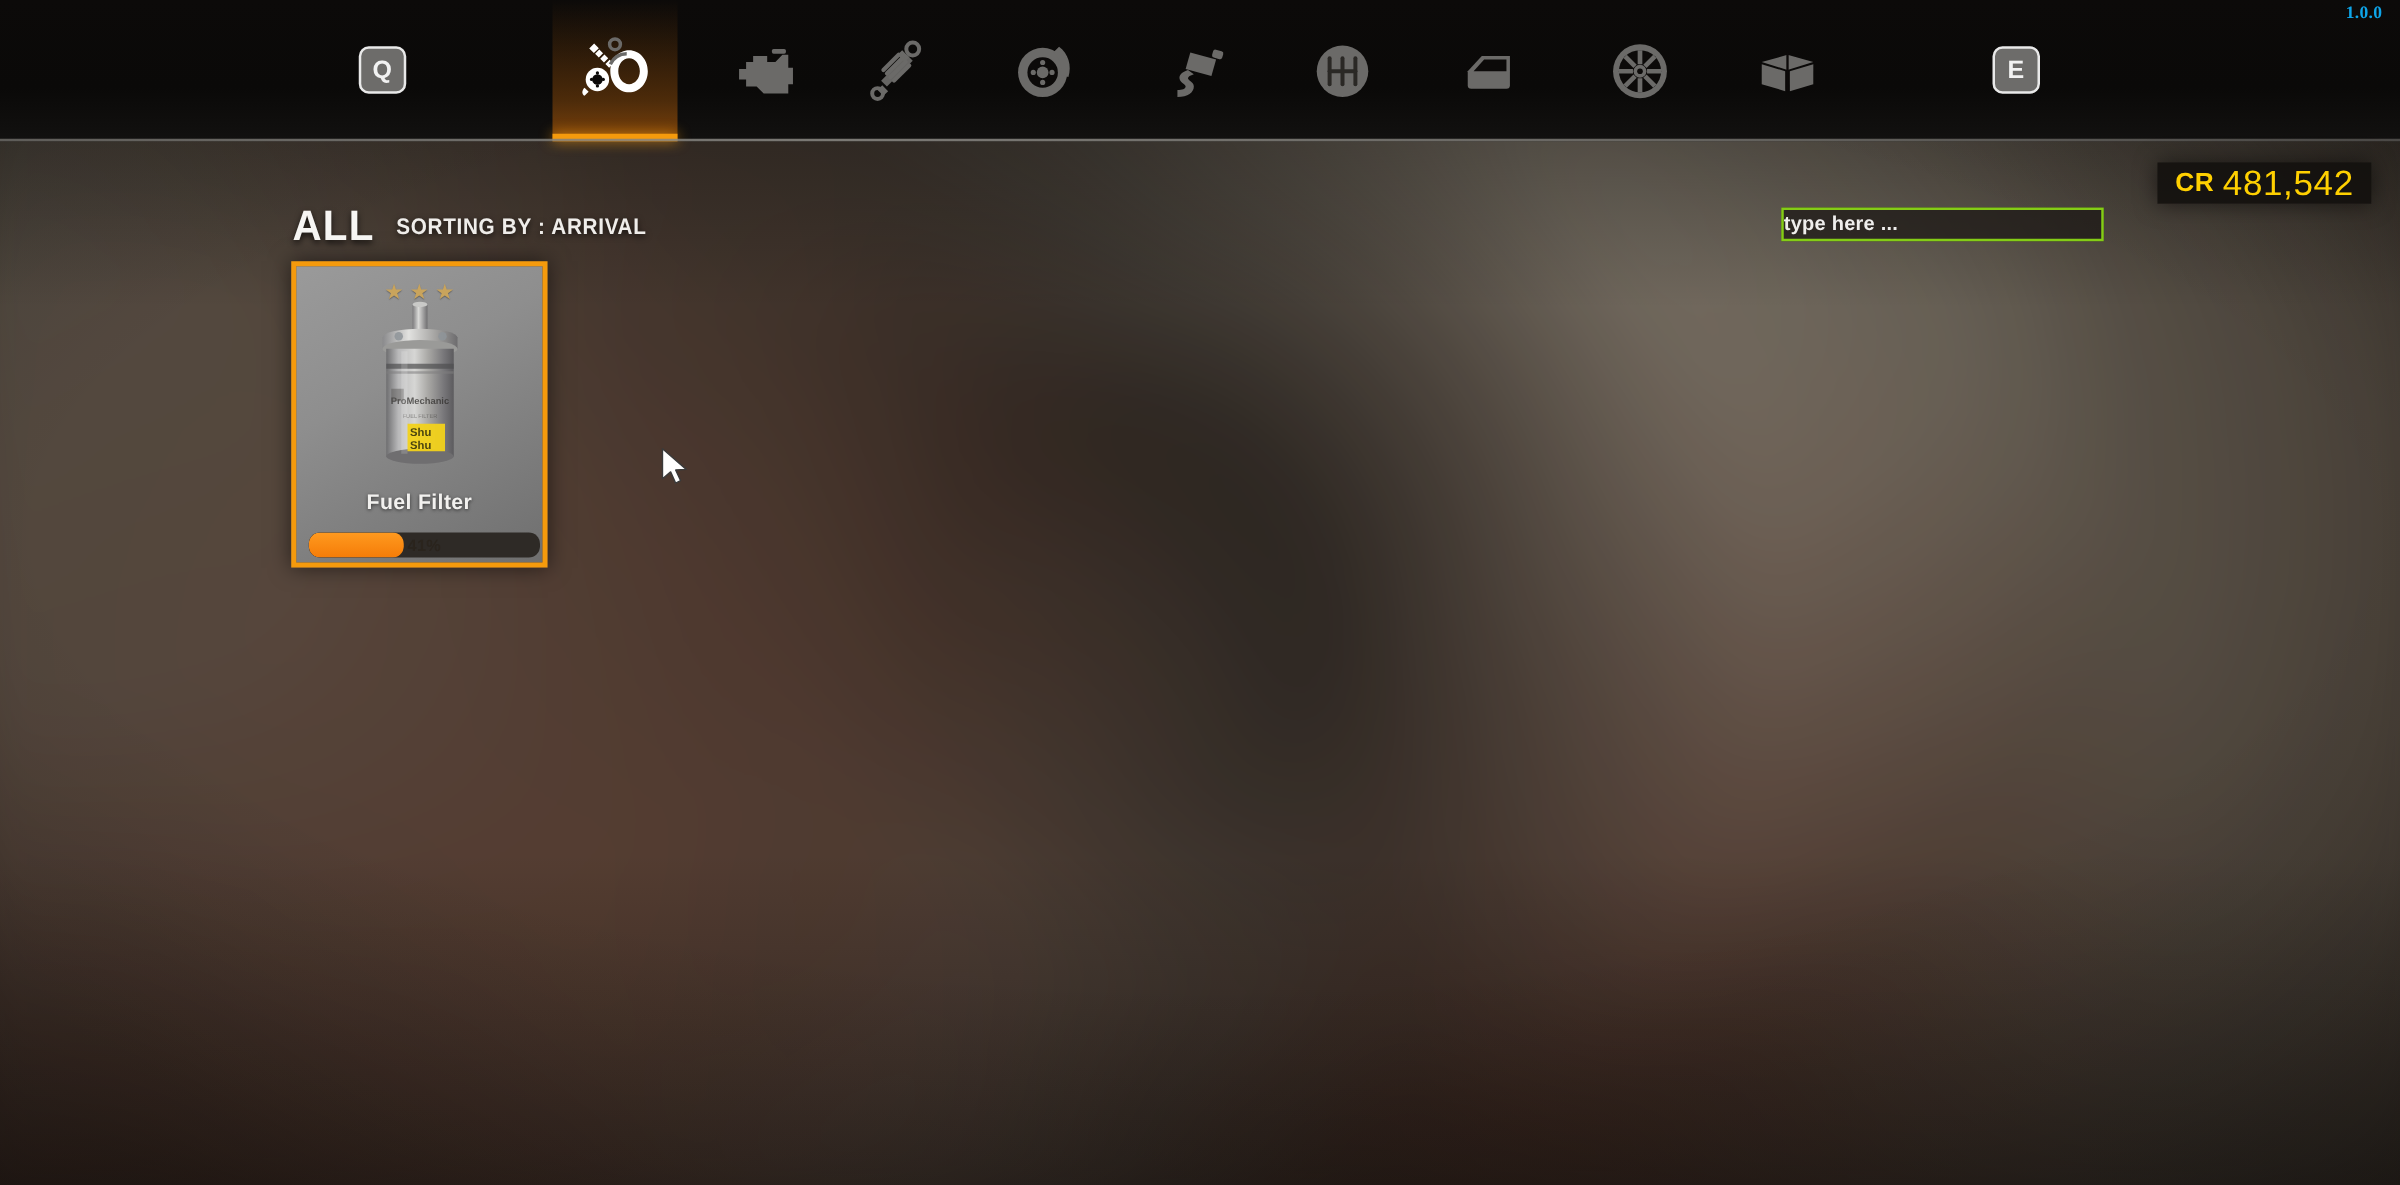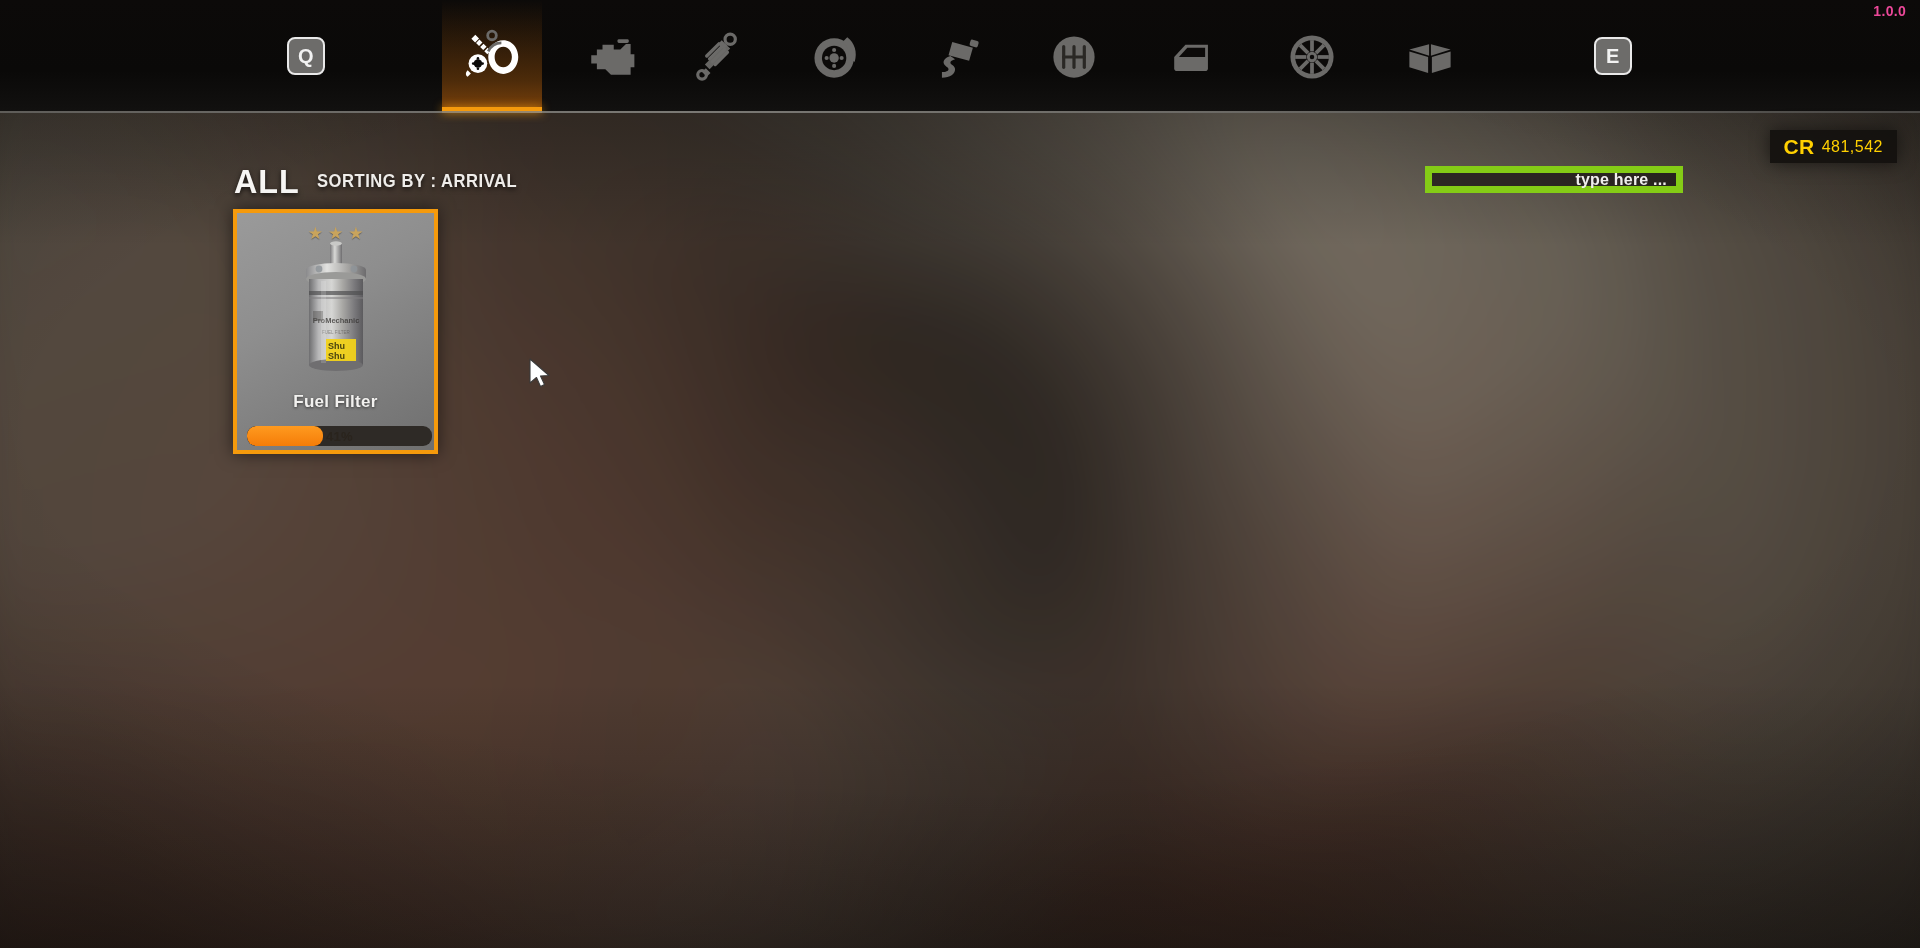--- a/index.html
+++ b/index.html
@@ -94,45 +94,45 @@
   #nav-brakes  { left:786px; }
   #nav-exhaust { left:906px; }
   #nav-gearbox { left:1024px; }
   #nav-body    { left:1142px; }
   #nav-wheels  { left:1262px; }
   #nav-misc    { left:1380px; }
 
   
   #version {
     position:absolute; top:3px; right:14px;
-    color:#ec4899; font-size:14px; font-weight:bold; letter-spacing:.3px;
+    color:#0ea5e9; font-size:14px; font-weight:bold; letter-spacing:.3px;font-family:Liberation Serif, serif;
   }
 
   
   #credits {
     position:absolute; top:130px; right:23px;
     height:33px; padding:0 14px;
     background:rgba(17,15,13,.88);
     display:flex; align-items:center; gap:7px;
     box-shadow:0 0 18px rgba(0,0,0,.55);
   }
   #credits .cr {
     color:#ffd000; font-size:21px; font-weight:bold; letter-spacing:.4px;
   }
   #credits .amt {
-    color:#ffd000; font-size:16px; letter-spacing:.5px;
+    color:#ffd000; font-size:28px; letter-spacing:.5px;
   }
 
   
   #search {
     position:absolute; top:166px; left:1425px;
     width:258px; height:27px;
     background:rgba(26,22,19,.72);
-    border:7px solid #84cc16;
-    display:flex; align-items:center; justify-content:flex-end;
+    border:2px solid #84cc16;
+    display:flex; align-items:center; justify-content:flex-start;
     padding-right:9px; cursor:text;
   }
   #search .ph {
     color:#efeeec; font-size:16px; font-weight:bold; letter-spacing:.2px;
   }
 
   
   #listhead {
     position:absolute; top:162px; left:234px;
     display:flex; align-items:center; gap:14px;

